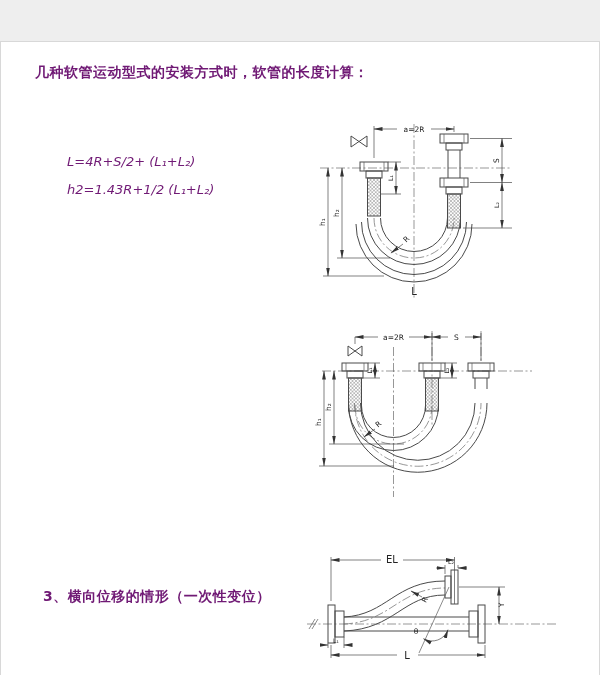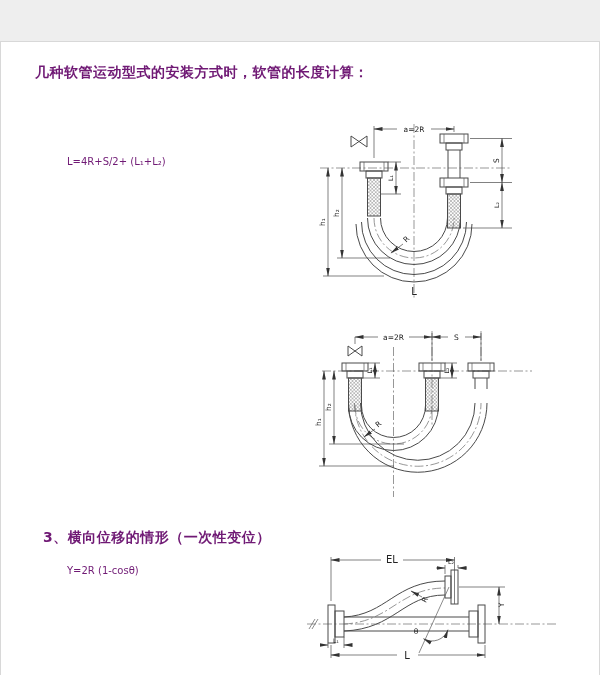--- a/index.html
+++ b/index.html
@@ -4,46 +4,46 @@
 <style>
   html,body{margin:0;padding:0;background:#eee;}
   .page{
     position:relative;width:600px;height:675px;background:#ffffff;
     border:1px solid #d8d8d8;box-sizing:border-box;overflow:hidden;
     font-family:"DejaVu Sans","Liberation Sans",sans-serif;color:#701a75;margin-top:41px;
   }
   .title{position:absolute;left:34px;top:22px;font-size:14px;font-weight:700;letter-spacing:.5px;}
   .sec{position:absolute;left:42px;}
   .sec .heading{font-size:14px;font-weight:700;height:28px;letter-spacing:.5px;}
-  .sec .formula{font-size:10px;line-height:27.5px;margin-left:24px;white-space:pre;}
+  .sec .formula{font-size:13px;line-height:27.5px;margin-left:24px;white-space:pre;font-style:italic;}
   .diag{position:absolute;}
   
   .ln{stroke:#4a4a4a;fill:none;stroke-width:1;}
   .thin{stroke:#5a5a5a;fill:none;stroke-width:.7;}
   .cl{stroke:#6a6a6a;fill:none;stroke-width:.7;stroke-dasharray:9 2.5 2 2.5;}
   .dim{stroke:#4a4a4a;fill:none;stroke-width:.7;}
   .lbl{font-family:"DejaVu Sans",sans-serif;font-size:7.5px;fill:#222;}
   .lbl-s{font-family:"DejaVu Sans",sans-serif;font-size:6.2px;fill:#222;}
   .lbl-b{font-family:"DejaVu Sans",sans-serif;font-size:10px;fill:#222;}
 </style>
 </head>
 <body>
 
 <div class="page">
 
   <div class="title">几种软管运动型式的安装方式时，软管的长度计算：</div>
 
   <div class="sec" style="top:106px">
     <div class="formula">L=4R+S/2+ (L₁+L₂)</div>
+    <div class="formula">h2=1.43R+1/2 (L₁+L₂)</div>
   </div>
 
 
-  <div class="sec" style="top:487px">
+  <div class="sec" style="top:546px">
     <div class="heading">3、横向位移的情形（一次性变位）</div>
-    <div class="formula">Y=2R (1-cosθ)</div>
   </div>
 
   <svg class="diag" style="left:303px;top:68px" width="235" height="192" viewBox="0 0 235 192">
     <defs>
       <pattern id="h1p" width="3.5" height="3.5" patternUnits="userSpaceOnUse">
         <path d="M0,3.5 L3.5,0 M0,0 L3.5,3.5" stroke="#808080" stroke-width="0.5"></path>
       </pattern>
       <marker id="arr1" markerWidth="10" markerHeight="9" refX="8.5" refY="4.5" orient="auto-start-reverse" markerUnits="userSpaceOnUse">
         <path d="M0,2.6 L9,4.5 L0,6.4 Z" fill="#333"></path>
       </marker>

